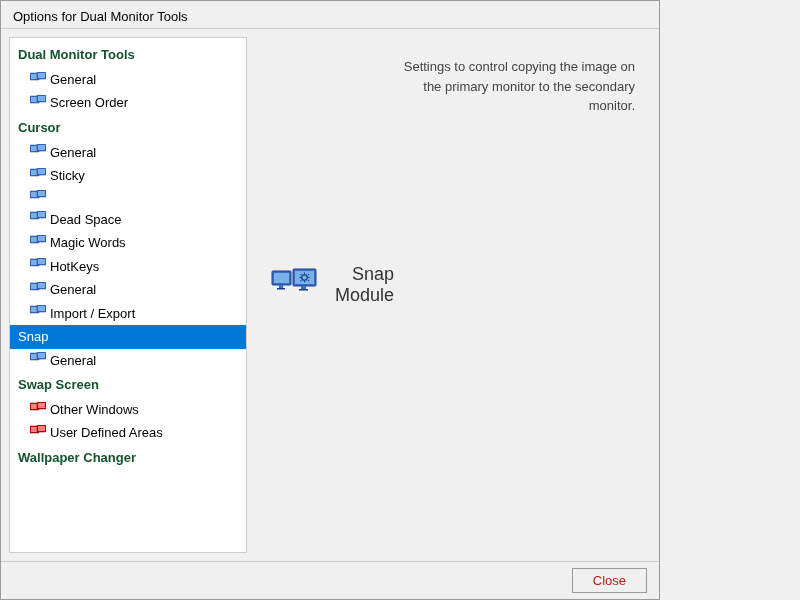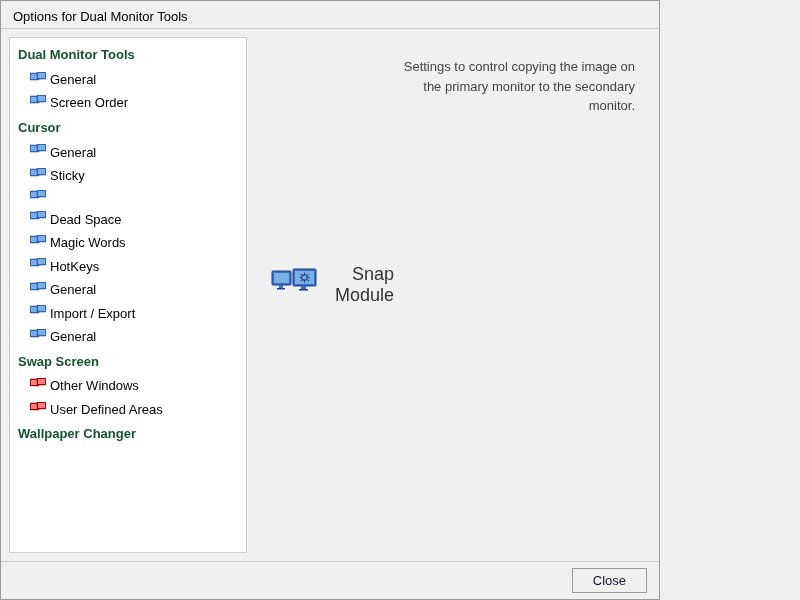--- a/index.html
+++ b/index.html
@@ -137,21 +137,21 @@
       background: #f0f0f0;
       flex-shrink: 0;
     }
 
     .close-button {
       padding: 4px 20px;
       background: #f0f0f0;
       border: 1px solid #999;
       cursor: pointer;
       font-size: 13px;
-      color: #0f172a;
+      color: #b91c1c;
       min-width: 75px;
     }
   </style>
 </head>
 <body>
 
 <div class="dialog">
   <div class="title-bar">
     <span>Options for Dual Monitor Tools</span>
   </div>
@@ -244,20 +244,21 @@
         </div>
         <div class="tree-item tree-child">
           <span class="icon-monitor"><svg width="16" height="16" viewBox="0 0 16 16">
       <rect x="0" y="1" width="9" height="7" rx="0.5" fill="#3a6fc4" stroke="#1a3f8c" stroke-width="0.5"></rect>
       <rect x="1" y="2" width="7" height="5" fill="#7ab0e8"></rect>
       <rect x="7" y="0" width="9" height="7" rx="0.5" fill="#3a6fc4" stroke="#1a3f8c" stroke-width="0.5"></rect>
       <rect x="8" y="1" width="7" height="5" fill="#7ab0e8"></rect>
     </svg></span>
           <span>Import / Export</span>
         </div>
+        <div class="tree-item selected">Snap</div>
         <div class="tree-item tree-child">
           <span class="icon-monitor"><svg width="16" height="16" viewBox="0 0 16 16">
       <rect x="0" y="1" width="9" height="7" rx="0.5" fill="#3a6fc4" stroke="#1a3f8c" stroke-width="0.5"></rect>
       <rect x="1" y="2" width="7" height="5" fill="#7ab0e8"></rect>
       <rect x="7" y="0" width="9" height="7" rx="0.5" fill="#3a6fc4" stroke="#1a3f8c" stroke-width="0.5"></rect>
       <rect x="8" y="1" width="7" height="5" fill="#7ab0e8"></rect>
     </svg></span>
           <span>General</span>
         </div>
         <div class="tree-item tree-category">Swap Screen</div>

